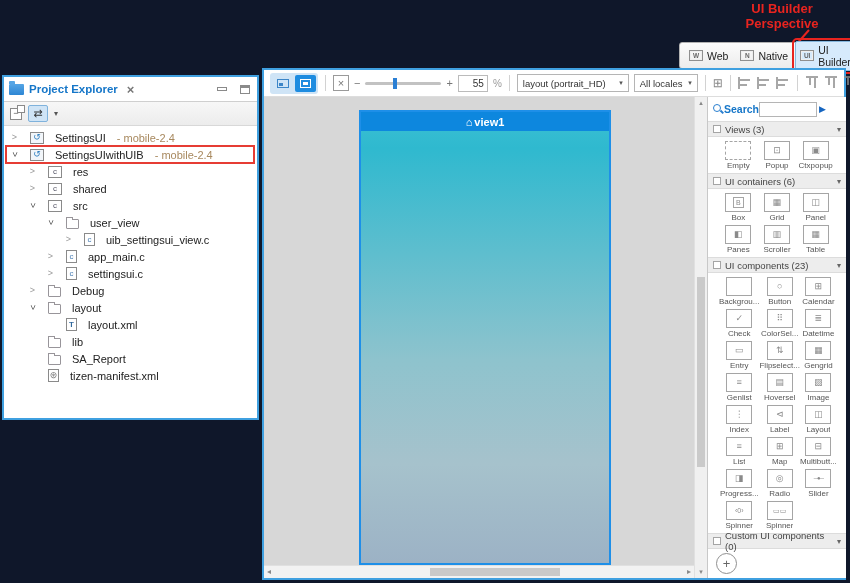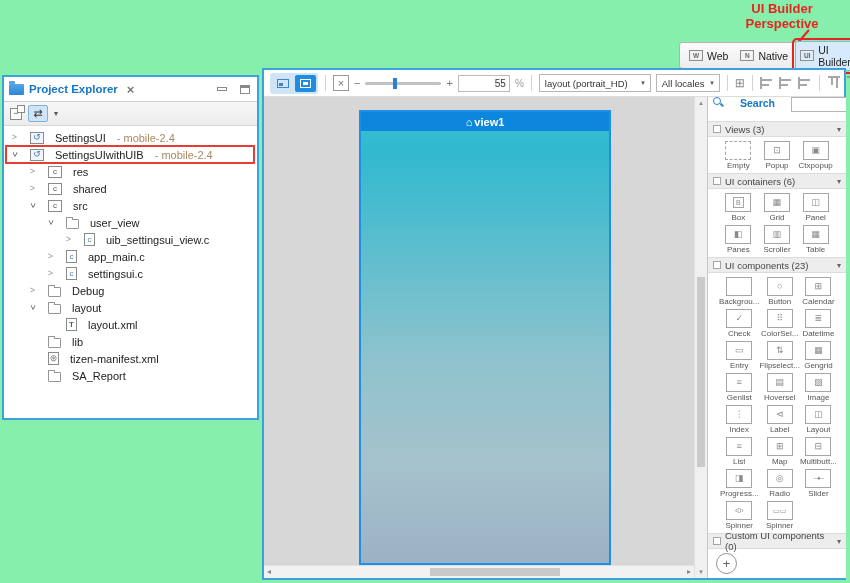--- a/index.html
+++ b/index.html
@@ -1,17 +1,17 @@
 <!DOCTYPE html>
 <html style="--accent-blue: #1e8ce0; --panel-border-blue: #3fa0e0; --annotation-red: #e8241f; --highlight-red: #e63c34; --canvas-gray: #d7d7d7; --view-header-blue: #0d87de; --phone-grad-top: #3bc0d3; --phone-grad-bottom: #9cb2c5; --link-blue: #1576c8; --suffix-tan: #a8895f; --selected-fill: #d6eafc;"><head>
 <meta charset="utf-8">
 <style>
   html,body{margin:0;padding:0;background:#fff;}
   *{box-sizing:border-box;font-family:"Liberation Sans",sans-serif;}
-  .stage{position:relative;width:850px;height:583px;background:#86efac;overflow:hidden;}
+  .stage{position:relative;width:850px;height:583px;background:#0f172a;overflow:hidden;}
 
   
   .annotation{position:absolute;left:726px;top:1px;width:112px;text-align:center;
     color:var(--annotation-red);font-weight:bold;font-size:13px;line-height:15px;}
   .ann-arrow{position:absolute;left:779px;top:29px;}
 
   
   .persp-bar{position:absolute;left:679px;top:42px;width:168px;height:27px;
     border:1px solid #b3b3b3;border-radius:3px;background:linear-gradient(#fcfcfc,#ececec);
     display:flex;align-items:center;gap:2px;padding:0 4px;}
@@ -88,21 +88,21 @@
   .mode-btn .mb1{width:12px;height:9px;border:1px solid #3c86c8;position:relative;}
   .mode-btn .mb1::after{content:"";position:absolute;left:1px;bottom:1px;width:4px;height:3px;background:#3c86c8;}
   .mode-btn[data-active="true"]{background:var(--accent-blue);}
   .mode-btn .mb2{width:11px;height:9px;border:1px solid #fff;position:relative;}
   .mode-btn .mb2::after{content:"";position:absolute;left:2px;top:2px;right:2px;bottom:2px;background:#fff;}
   .fit-btn{width:16px;height:16px;border:1px solid #9a9a9a;display:flex;align-items:center;
     justify-content:center;font-size:11px;color:#777;flex:none;}
   .zoom-minus,.zoom-plus{color:#777;font-size:11px;}
   .slider{width:76px;height:3px;background:#c2c2c2;border-radius:2px;position:relative;flex:none;}
   .slider .thumb{position:absolute;left:36%;top:-4px;width:4px;height:11px;background:#2b7fd4;}
-  .zoom-box{width:52px;height:17px;border:1px solid #bbb;font-size:10px;color:#333;
+  .zoom-box{width:30px;height:17px;border:1px solid #bbb;font-size:10px;color:#333;
     display:flex;align-items:center;justify-content:flex-end;padding:0 3px;flex:none;}
   .pct{color:#999;font-size:10px;}
   .dropdown{height:18px;border:1px solid #b5b5b5;background:#fff;font-size:9.5px;color:#333;
     display:flex;align-items:center;justify-content:space-between;padding:0 5px;flex:none;}
   .dd-res{width:112px;}
   .dd-loc{width:64px;}
   .dd-arrow{font-size:7px;color:#555;margin-left:4px;}
   .g-ico{font-size:12px;color:#888;line-height:1;flex:none;}
   .ico-halign,.ico-valign{width:14px;height:12px;flex:none;opacity:.75;
     background-image:linear-gradient(#8a8a8a,#8a8a8a),linear-gradient(#8a8a8a,#8a8a8a),linear-gradient(#8a8a8a,#8a8a8a);
@@ -121,21 +121,21 @@
   .vscroll .sb-down{position:absolute;bottom:2px;left:0;right:0;text-align:center;font-size:7px;color:#888;}
   .vscroll .vthumb{position:absolute;left:2px;right:2px;top:180px;height:190px;background:#cacaca;}
   .hscroll{position:absolute;left:0;bottom:0;width:430px;height:13px;background:#f2f2f2;border-top:1px solid #e0e0e0;}
   .hscroll .sb-left{position:absolute;left:3px;top:1px;font-size:8px;color:#888;}
   .hscroll .sb-right{position:absolute;right:3px;top:1px;font-size:8px;color:#888;}
   .hscroll .hthumb{position:absolute;top:2px;height:8px;left:166px;width:130px;background:#c9c9c9;}
 
   
   .palette{position:absolute;left:443px;top:27px;width:139px;bottom:0;background:#fff;
     border-left:1px solid #c8c8c8;display:flex;flex-direction:column;overflow:hidden;}
-  .p-search{height:24px;display:flex;align-items:flex-start;gap:16px;padding:0 5px;flex:none;}
+  .p-search{height:24px;display:flex;align-items:center;gap:0;padding:0 5px;flex:none;}
   .search-ico{width:11px;height:11px;position:relative;flex:none;}
   .search-ico::before{content:"";position:absolute;left:0;top:0;width:6px;height:6px;
     border:1.5px solid #2a7fd0;border-radius:50%;}
   .search-ico::after{content:"";position:absolute;left:7px;top:7px;width:4px;height:1.6px;
     background:#2a7fd0;transform:rotate(45deg);}
   .p-search .s-label{color:var(--link-blue);font-weight:bold;font-size:10.5px;}
   .p-search input{width:58px;height:15px;border:1px solid #b5b5b5;font-size:9px;padding:0 2px;}
   .run-ico{color:#1565c0;font-size:9px;margin-left:2px;}
   .sec-header{height:16px;background:#ededed;border-top:1px solid #dcdcdc;border-bottom:1px solid #dcdcdc;
     display:flex;align-items:center;gap:4px;padding:0 5px;font-size:9.5px;color:#444;flex:none;}
@@ -317,31 +317,31 @@
           <span class="t-suffix"></span>
         </div>
 
         <div class="tree-row" data-indent="1" data-arrow="none" data-icon="folder">
           <span class="tw"></span>
           <span class="t-ico"></span>
           <span class="t-label">lib</span>
           <span class="t-suffix"></span>
         </div>
 
+        <div class="tree-row" data-indent="1" data-arrow="none" data-icon="folder">
+          <span class="tw"></span>
+          <span class="t-ico"></span>
+          <span class="t-label">SA_Report</span>
+          <span class="t-suffix"></span>
+        </div>
+
         <div class="tree-row" data-indent="1" data-arrow="none" data-icon="manifest">
           <span class="tw"></span>
           <span class="t-ico"></span>
           <span class="t-label">tizen-manifest.xml</span>
-          <span class="t-suffix"></span>
-        </div>
-
-        <div class="tree-row" data-indent="1" data-arrow="none" data-icon="folder">
-          <span class="tw"></span>
-          <span class="t-ico"></span>
-          <span class="t-label">SA_Report</span>
           <span class="t-suffix"></span>
         </div>
       </div>
   </div>
 
   <div class="editor">
     <div class="ed-toolbar">
       <span class="mode-pill">
         <span class="mode-btn">
             <span class="mb1"></span>

